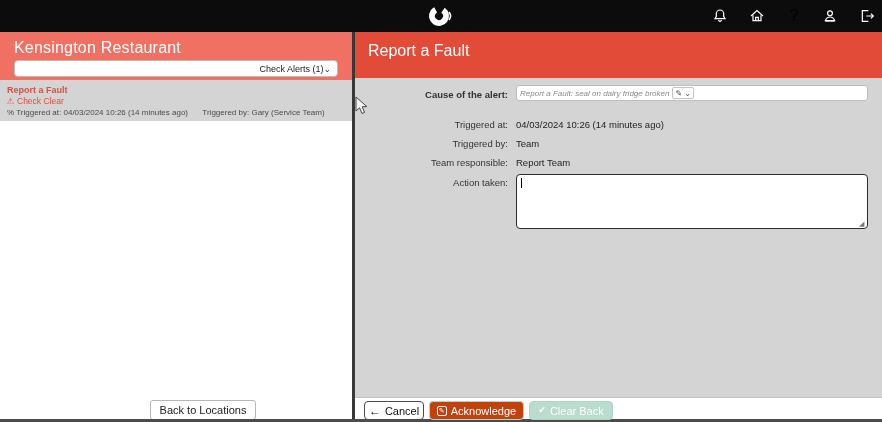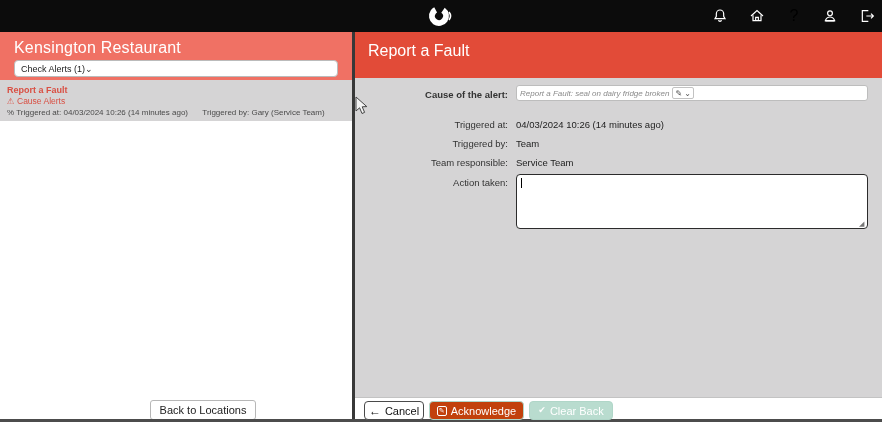--- a/index.html
+++ b/index.html
@@ -11,21 +11,21 @@
   #topbar { left:0; top:0; width:882px; height:32px; background:#0c0c0c; }
   #logo { left:428px; top:4px; width:26px; height:24px; }
   .tb-icon { top:6px; width:22px; height:20px; display:flex; align-items:center; justify-content:center; }
   .tb-icon svg { display:block; }
 
   
   #left-panel { left:0; top:32px; width:416px; height:387px; background:#fff; }
   #left-header { left:0; top:0; width:352px; height:48px; background:#f07164; }
   #left-title { left:14px; top:7px; color:#fff; font-size:16px; letter-spacing:.2px; }
   #alerts-select { left:14px; top:28px; width:324px; height:17px; background:#fff; border:1px solid #bbb; border-radius:4px;
-     font-size:9px; color:#222; display:flex; align-items:center; padding:0 6px; justify-content:flex-start; }
+     font-size:9px; color:#222; display:flex; align-items:center; padding:0 6px; justify-content:flex-end; }
   #alerts-select .chev { font-size:9px; color:#333; line-height:6px; }
 
   #alert-item { left:0; top:48px; width:352px; height:41px; background:#d5d4d5; padding:5px 0 0 7px; }
   #alert-title { font-size:9px; font-weight:bold; color:#d94f43; line-height:11px; }
   #alert-cat { font-size:8.5px; color:#d94f43; line-height:11px; }
   #alert-meta { font-size:8px; color:#4a4a4a; line-height:11px; white-space:nowrap; }
   #alert-meta .gap { display:inline-block; width:10px; }
 
   #left-footer-clear { left:96px; top:368px; width:52px; height:20px; background:#e8473b; border:1px solid #d6392e; border-radius:3px;
      color:#fff; font-size:11px; display:flex; align-items:center; justify-content:center;margin-top:42px; }
@@ -122,21 +122,21 @@
     <div id="alerts-select" class="abs">
       <span>Check Alerts (1)</span>
       <span class="chev">⌄</span>
     </div>
   </div>
 
   <div id="alert-item" class="abs">
     <div id="alert-title">Report a Fault</div>
     <div id="alert-cat">
       <span>⚠</span>
-      <span>Cause Alerts</span>
+      <span>Check Clear</span>
     </div>
     <div id="alert-meta">
       <span>%</span>
       <span>Triggered at:</span>
       <span>04/03/2024 10:26 (14 minutes ago)</span>
       <span class="gap"></span>
       <span>Triggered by:</span>
       <span>Gary (Service Team)</span>
     </div>
   </div>
@@ -167,21 +167,21 @@
     </span>
   </div>
 
   <div id="trig-at-label" class="abs form-label">Triggered at:</div>
   <div id="trig-at-value" class="abs form-value">04/03/2024 10:26 (14 minutes ago)</div>
 
   <div id="trig-by-label" class="abs form-label">Triggered by:</div>
   <div id="trig-by-value" class="abs form-value">Team</div>
 
   <div id="team-label" class="abs form-label">Team responsible:</div>
-  <div id="team-value" class="abs form-value">Service Team</div>
+  <div id="team-value" class="abs form-value">Report Team</div>
 
   <div id="action-label" class="abs form-label">Action taken:</div>
   <textarea id="action-textarea" class="abs" style=""></textarea>
   <div id="caret" class="abs"></div>
   <div id="resize-handle" class="abs">◢</div>
 
   <div id="right-footer" class="abs"></div>
   <div id="cancel-btn" class="btn">
     <span class="arrow">←</span>
     <span>Cancel</span>

